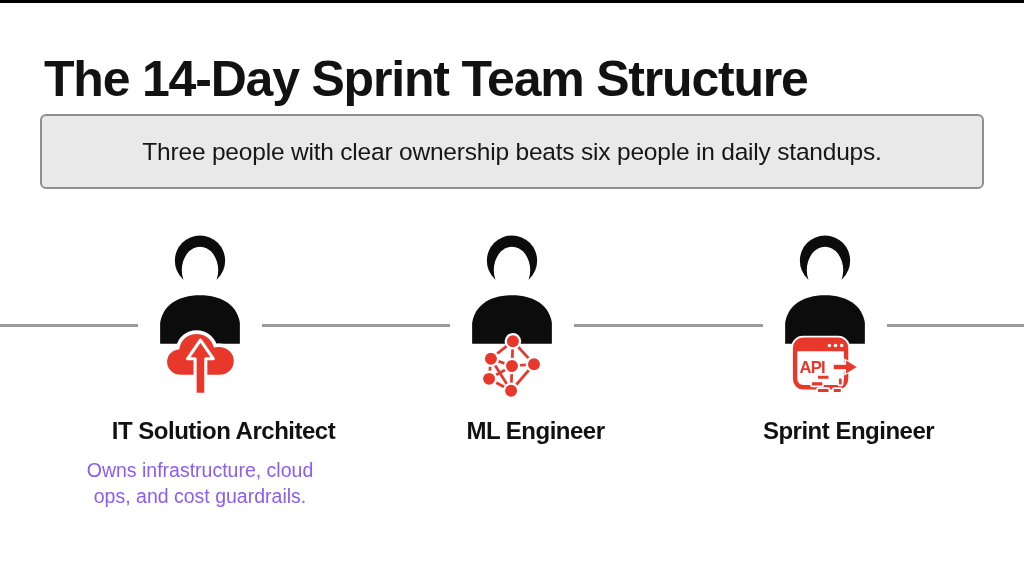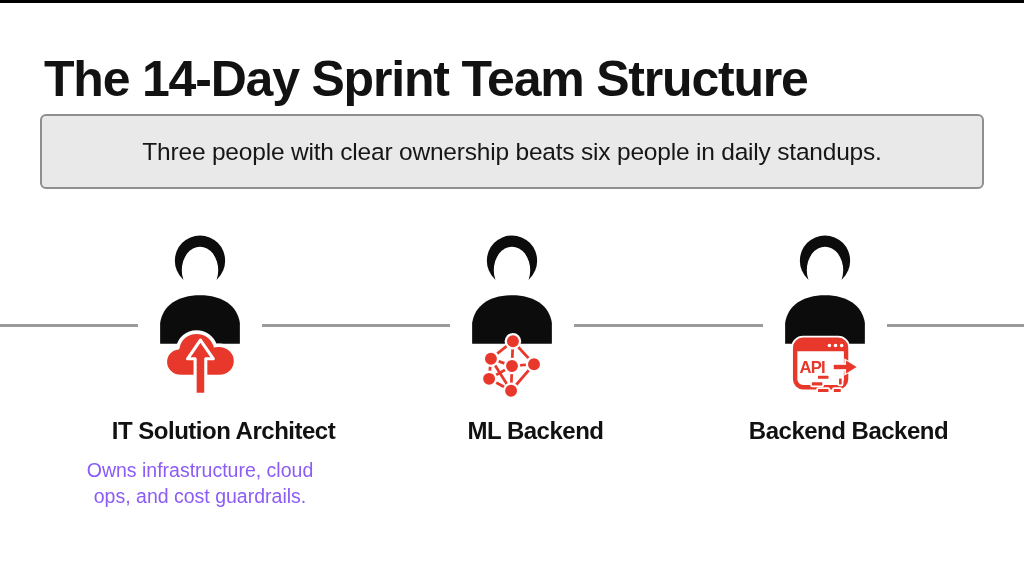--- a/index.html
+++ b/index.html
@@ -132,21 +132,21 @@
           <circle cx="37" cy="9" r="6.5"></circle>
             <circle cx="13" cy="28" r="6.5"></circle>
             <circle cx="36" cy="36" r="6.5"></circle>
           <circle cx="60" cy="34" r="6.5"></circle>
             <circle cx="11" cy="50" r="6.5"></circle>
             <circle cx="35" cy="63" r="6.5"></circle>
         </g>
       </svg>
     </div>
   </div>
-  <h2 class="role-title">ML Backend</h2>
+  <h2 class="role-title">ML Engineer</h2>
 </div>
 
 <div class="role-col col-3">
   <div class="icon-stack">
     <div class="person-mask">
       <svg width="104" height="113" viewBox="0 0 120 130">
         <path d="M60 74 C34 74 17 86 14 106 L14 130 L106 130 L106 106 C103 86 86 74 60 74 Z" fill="#0c0c0c"></path>
         <circle cx="60" cy="34" r="29" fill="#0c0c0c"></circle>
         <ellipse cx="60" cy="45" rx="21" ry="27" fill="#ffffff"></ellipse>
       </svg>
@@ -167,14 +167,14 @@
         <g fill="#e8382c" stroke="#ffffff" stroke-width="2">
           <rect x="32" y="45" width="14" height="5.5" rx="1.5"></rect>
           <rect x="25" y="52.5" width="14" height="5.5" rx="1.5"></rect>
           <rect x="32" y="60" width="14" height="5.5" rx="1.5"></rect>
           <rect x="56" y="48" width="5" height="9" rx="1.5"></rect>
           <rect x="50" y="60" width="10" height="5.5" rx="1.5"></rect>
         </g>
       </svg>
     </div>
   </div>
-  <h2 class="role-title">Backend Backend</h2>
+  <h2 class="role-title">Sprint Engineer</h2>
 </div>
 
 </body></html>

